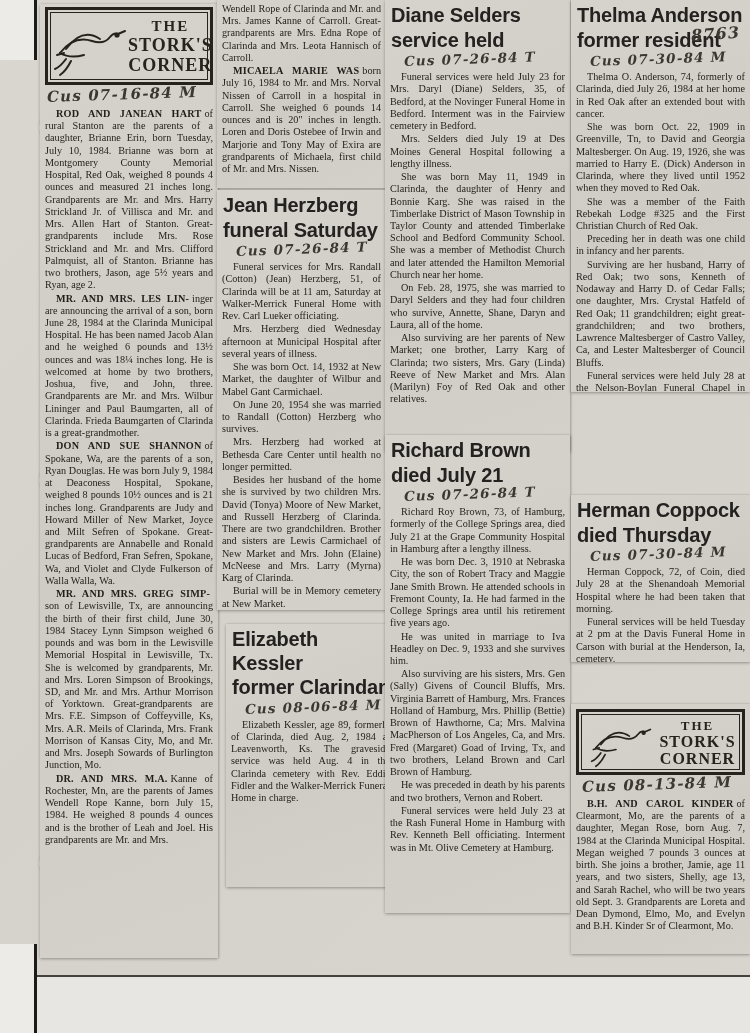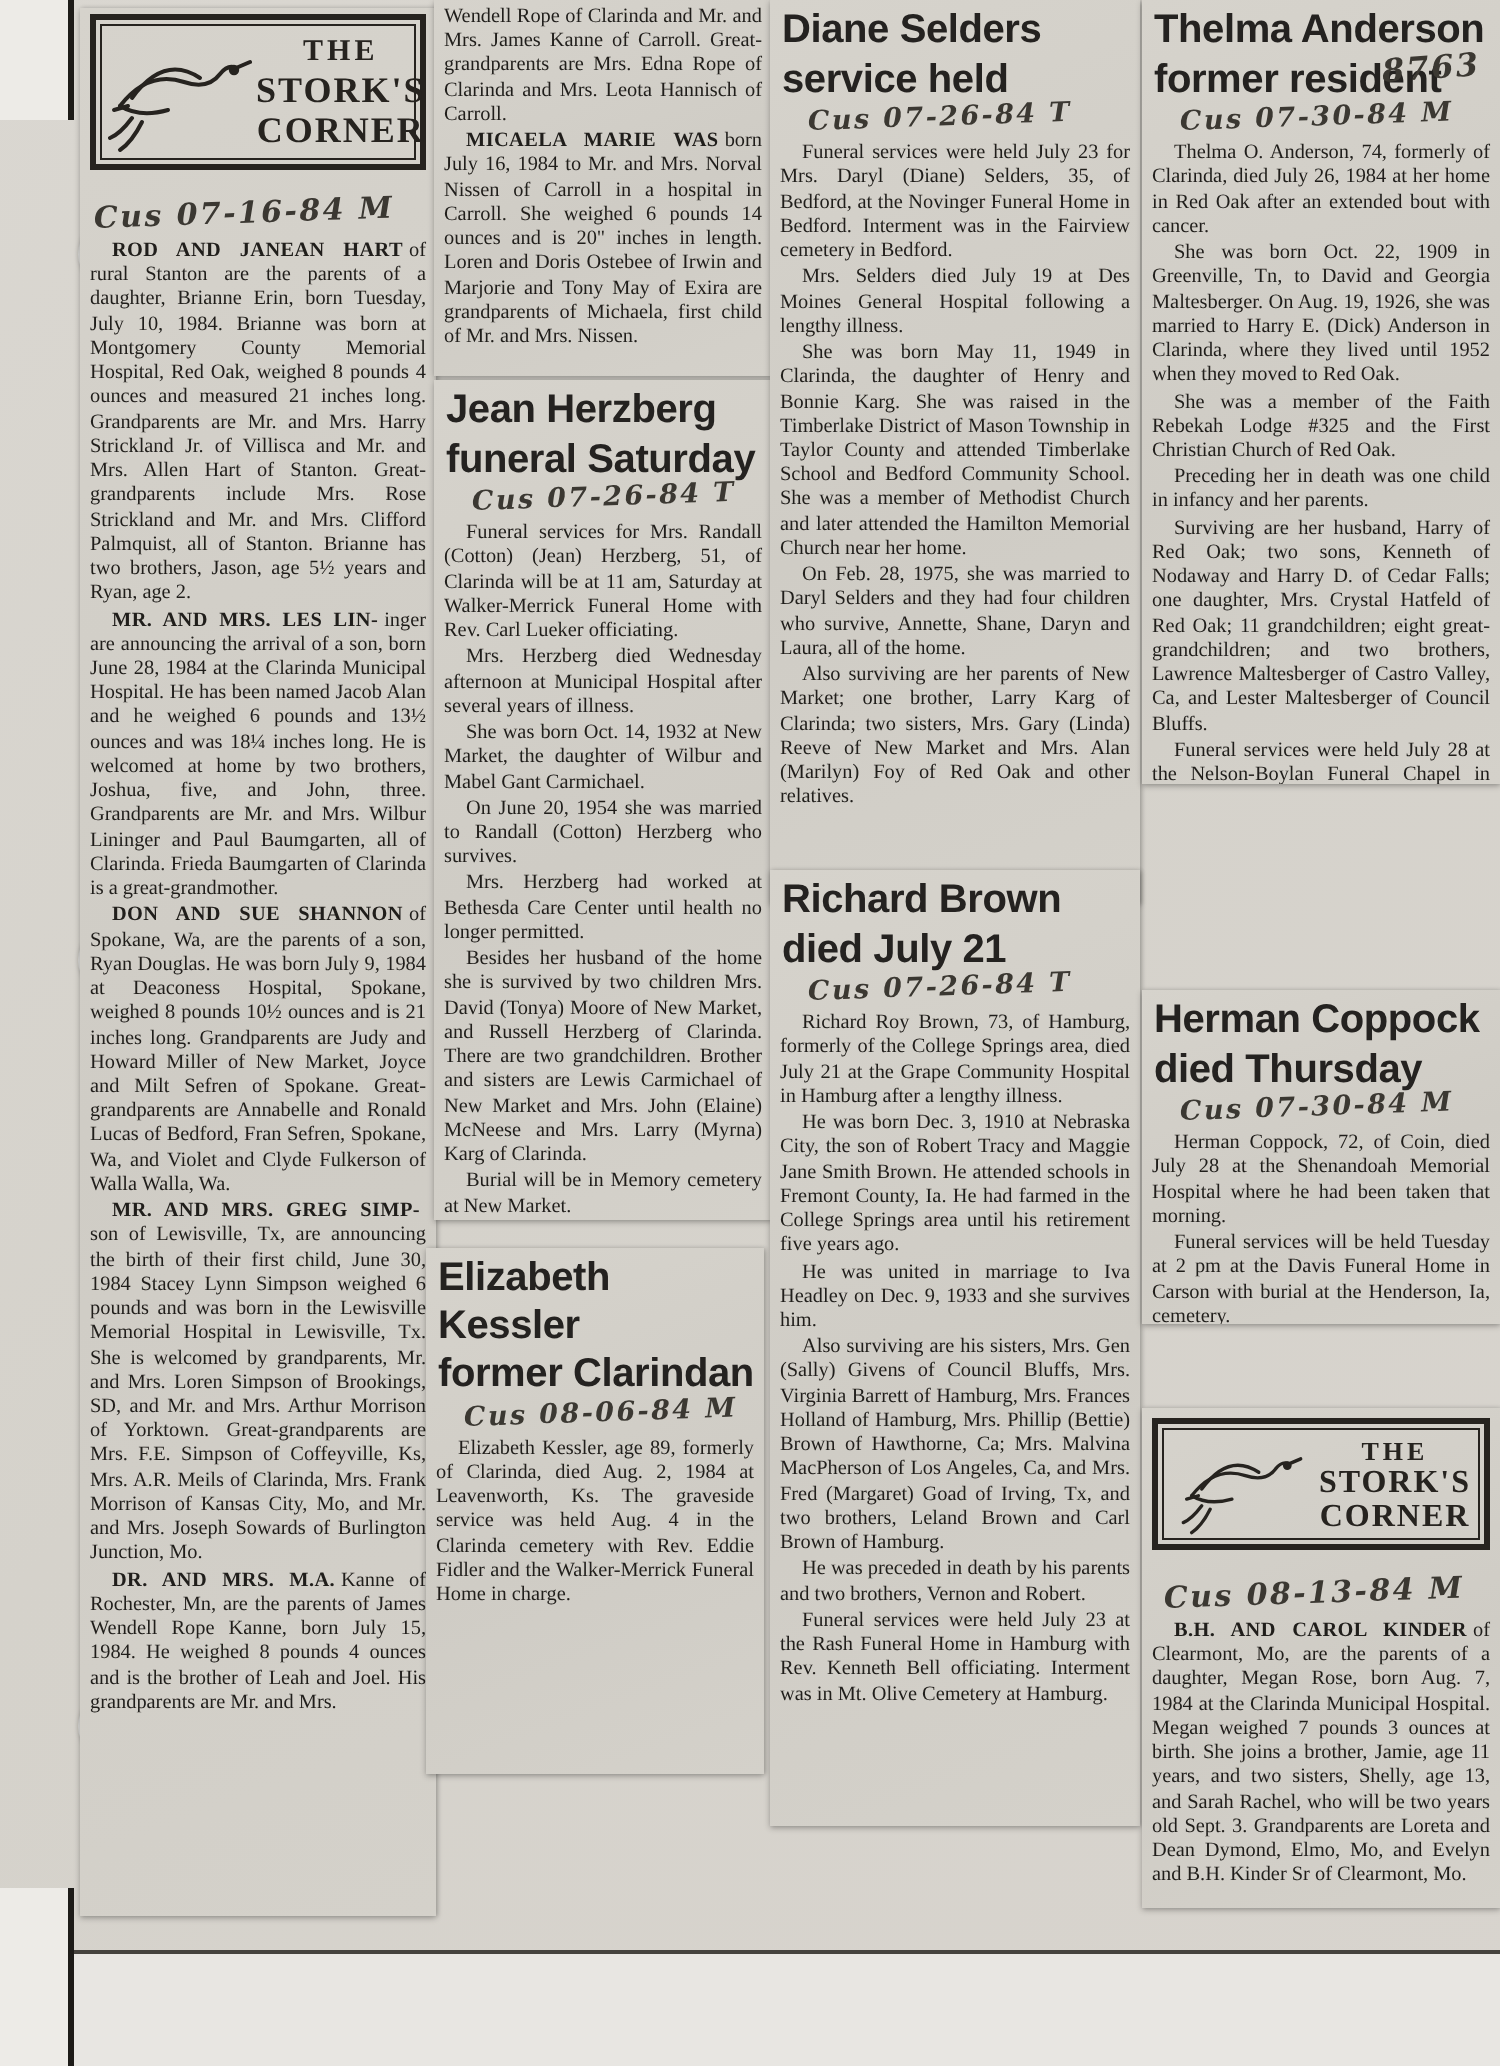--- a/index.html
+++ b/index.html
@@ -21,21 +21,21 @@
     font-family:"Liberation Sans", sans-serif; font-weight:bold;
     font-size:20px; line-height:1.18; letter-spacing:-.2px; color:#242220; margin:1px 0 0 1px;
   }
   .handnote {
     font-family:"DejaVu Serif", serif; font-style:italic; font-weight:bold;
     font-size:13.5px; letter-spacing:1.2px; color:#3b3832;
     transform:rotate(-2deg); transform-origin:left center; display:inline-block;
     margin:-2px 0 2px 14px; white-space:nowrap;
   }
   .storkbox {
-    border:3px solid #26231f; padding:2px; margin-bottom:16px;
+    border:3px solid #26231f; padding:2px; margin-bottom:3px;
   }
   .storkbox-inner {
     border:1px solid #26231f; display:flex; align-items:center; gap:2px; padding:2px 3px;
   }
   .stork-art { flex:0 0 72px; }
   .stork-text { flex:1; text-align:center; font-family:"Liberation Serif", serif; font-weight:bold; color:#26231f; }
   .stork-text .l1 { font-size:15px; letter-spacing:2px; line-height:17px; }
   .stork-text .l2, .stork-text .l3 { font-size:18px; letter-spacing:1px; line-height:20px; }
   .hole {
     position:absolute; left:39px; width:34px; height:34px; border-radius:50%;
@@ -113,21 +113,21 @@
     <div class="handnote">Cus 07-26-84 T</div>
     <p class="body-p indent">Funeral services for Mrs. Randall (Cotton) (Jean) Herzberg, 51, of Clarinda will be at 11 am, Saturday at Walker-Merrick Funeral Home with Rev. Carl Lueker officiating.</p>
     <p class="body-p indent">Mrs. Herzberg died Wednesday afternoon at Municipal Hospital after several years of illness.</p>
     <p class="body-p indent">She was born Oct. 14, 1932 at New Market, the daughter of Wilbur and Mabel Gant Carmichael.</p>
     <p class="body-p indent">On June 20, 1954 she was married to Randall (Cotton) Herzberg who survives.</p>
     <p class="body-p indent">Mrs. Herzberg had worked at Bethesda Care Center until health no longer permitted.</p>
     <p class="body-p indent">Besides her husband of the home she is survived by two children Mrs. David (Tonya) Moore of New Market, and Russell Herzberg of Clarinda. There are two grandchildren. Brother and sisters are Lewis Carmichael of New Market and Mrs. John (Elaine) McNeese and Mrs. Larry (Myrna) Karg of Clarinda.</p>
     <p class="body-p indent">Burial will be in Memory cemetery at New Market.</p>
   </div>
 
-  <div class="clip" style="left:213px;top:624px;width:169px;height:263px;">
+  <div class="clip" style="left:226px;top:624px;width:169px;height:263px;">
     <div class="headline">Elizabeth Kessler</div>
     <div class="headline">former Clarindan</div>
     <div class="handnote">Cus 08-06-84 M</div>
     <p class="body-p indent">Elizabeth Kessler, age 89, formerly of Clarinda, died Aug. 2, 1984 at Leavenworth, Ks. The graveside service was held Aug. 4 in the Clarinda cemetery with Rev. Eddie Fidler and the Walker-Merrick Funeral Home in charge.</p>
   </div>
 
   <div class="clip" style="left:385px;top:0;width:185px;height:452px;">
     <div class="headline">Diane Selders</div>
     <div class="headline">service held</div>
     <div class="handnote">Cus 07-26-84 T</div>

